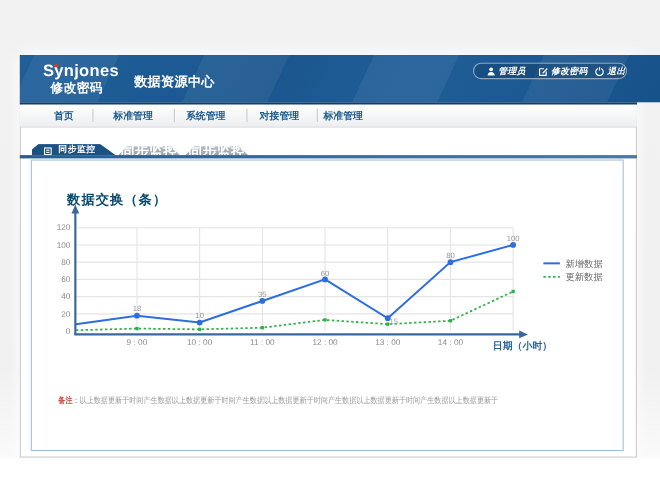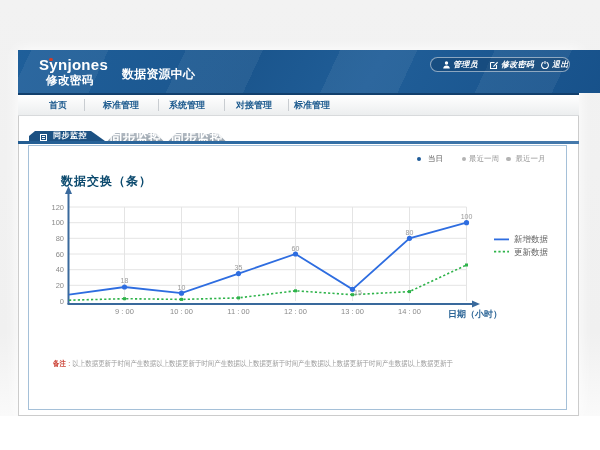--- a/index.html
+++ b/index.html
@@ -86,25 +86,20 @@
     </div>
   <div class="tab" id="tab3">
       <div class="txt2">同步监控</div>
     </div>
   <div class="tab" id="tab1">
       <div class="ico"></div>
       <div class="txt">同步监控</div>
     </div>
   <div id="tabline"></div>
   <div id="box"></div>
-  <div id="tlegend">
-    <span style="position:absolute;left:416.5px;"><span class="dot" style="background:#1f5c99;margin-right:7px;"></span><span style="color:#555;">当日</span></span>
-    <span style="position:absolute;left:461.5px;"><span class="dot" style="background:#b3b3b3;margin-right:3px;"></span><span style="color:#999;">最近一周</span></span>
-    <span style="position:absolute;left:506px;"><span class="dot" style="background:#b3b3b3;margin-right:5px;"></span><span style="color:#999;">最近一月</span></span>
-  </div>
   <div id="ytitle">数据交换（条）</div>
   <svg width="600" height="450" viewBox="0 0 600 450" style="position:absolute;left:0;top:0;">
 
     <g stroke="#e4e4e4" stroke-width="1">
       <line x1="69" y1="207" x2="466.5" y2="207"></line>
       <line x1="69" y1="222.7" x2="466.5" y2="222.7"></line>
       <line x1="69" y1="238.3" x2="466.5" y2="238.3"></line>
       <line x1="69" y1="254" x2="466.5" y2="254"></line>
       <line x1="69" y1="269.7" x2="466.5" y2="269.7"></line>
       <line x1="69" y1="285.3" x2="466.5" y2="285.3"></line>

